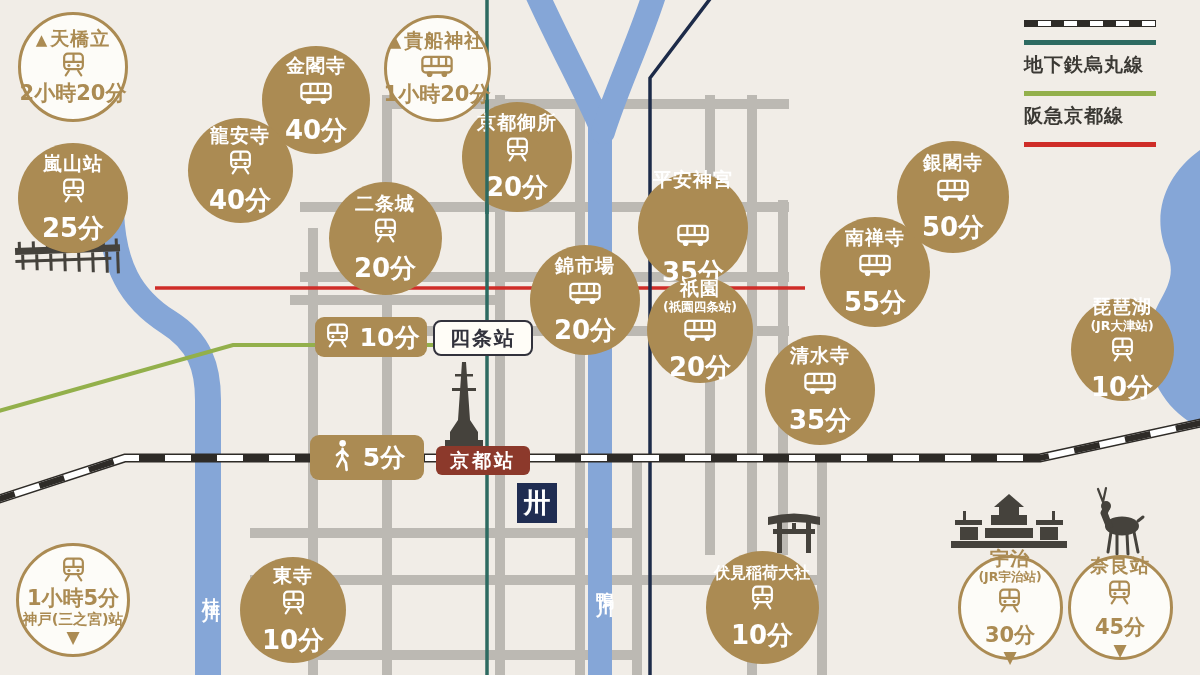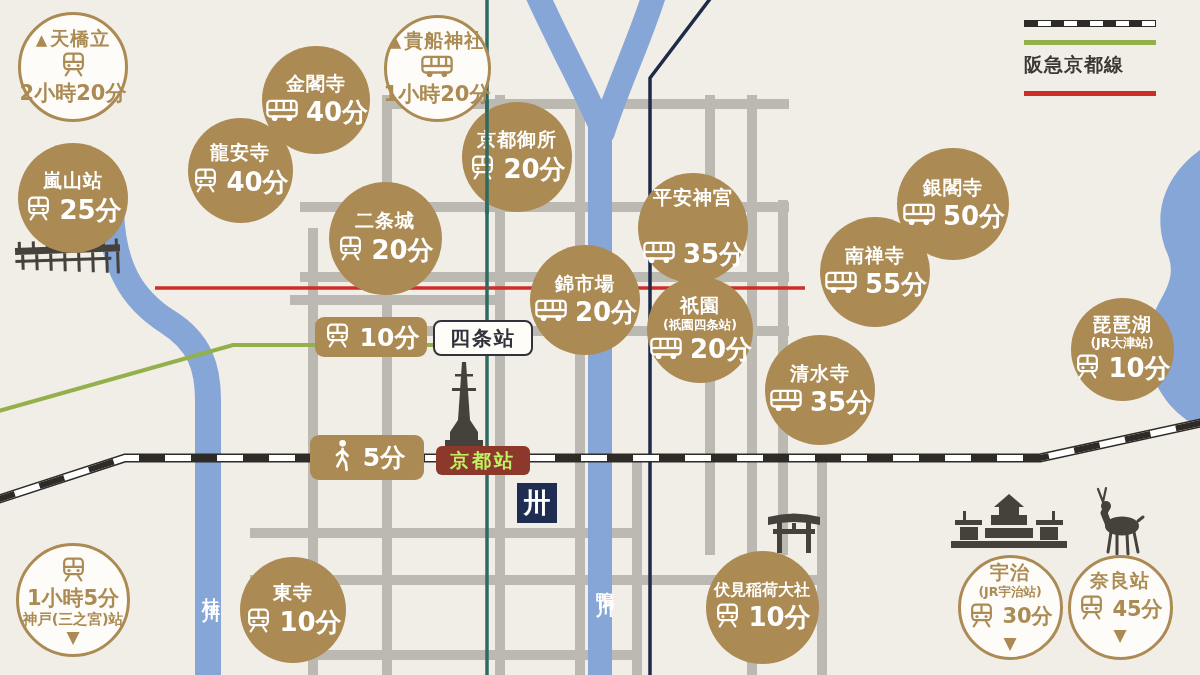--- a/index.html
+++ b/index.html
@@ -10,38 +10,38 @@
 
   
   .spot{position:absolute;border-radius:50%;display:flex;flex-direction:column;
         align-items:center;justify-content:center;text-align:center;line-height:1.12;z-index:20;}
   .spot.gold{background:var(--gold);color:#fff;}
   .spot.white{background:#fdfcf8;color:var(--gold);border:3px solid var(--gold);box-sizing:border-box;}
   .nm{font-size:19px;font-weight:bold;letter-spacing:1px;white-space:nowrap;}
   .nm.sm{font-size:16px;letter-spacing:0;}
   .nm .mt{font-size:15px;margin-right:2px;}
   .sub{font-size:12.5px;font-weight:bold;white-space:nowrap;margin-top:1px;}
-  .row{display:flex;align-items:center;gap:6px;margin-top:3px;}
+  .row{display:flex;align-items:center;gap:6px;margin-top:3px;flex-direction:column;}
   .tm{font-size:26px;font-weight:bold;white-space:nowrap;}
   .spot.white .tm{font-size:21px;}
   .nm2{font-size:14.5px;font-weight:bold;white-space:nowrap;margin-top:1px;}
   .tri{font-size:17px;line-height:1;margin-top:2px;}
   .iconline{margin-top:2px;}
   .ic{display:inline-block;vertical-align:middle;}
 
   
   .badge{position:absolute;background:var(--gold);color:#fff;border-radius:9px;
          display:flex;align-items:center;justify-content:center;gap:8px;z-index:22;
          font-weight:bold;}
   .badge .tm{font-size:25px;}
   .stationlabel{position:absolute;background:#fffdf7;color:var(--labeldark);
          border:2.5px solid var(--labeldark);border-radius:8px;z-index:22;
          font-size:20px;font-weight:bold;display:flex;align-items:center;justify-content:center;
          letter-spacing:2px;}
-  .kyotobadge{position:absolute;background:var(--badgered);color:#bef264;border-radius:6px;z-index:22;
+  .kyotobadge{position:absolute;background:var(--badgered);color:#ffffff;border-radius:6px;z-index:22;
          font-size:19px;font-weight:bold;display:flex;align-items:center;justify-content:center;
          letter-spacing:3px;}
   .templemark{position:absolute;background:var(--navy);color:#fff;z-index:21;
          display:flex;align-items:center;justify-content:center;font-size:27px;font-weight:bold;}
   .rivername{position:absolute;writing-mode:vertical-rl;text-orientation:upright;color:#fff;
          font-weight:bold;font-size:18px;letter-spacing:6px;z-index:15;}
 
   
   #legend{position:absolute;left:1024px;top:20px;z-index:25;}
   .lgitem{margin-bottom:13px;}
@@ -331,21 +331,21 @@
                 <line x1="9.8" y1="4.5" x2="9.8" y2="11.5"></line>
                 <line x1="16.6" y1="4.5" x2="16.6" y2="11.5"></line>
                 <line x1="23.4" y1="4.5" x2="23.4" y2="11.5"></line>
               </g>
               <circle cx="8.2" cy="19.5" r="2.6" fill="currentColor"></circle>
               <circle cx="21.8" cy="19.5" r="2.6" fill="currentColor"></circle>
             </svg></span>
           <span class="tm">55分</span>
         </div>
       </div>
-      <div class="spot gold" style="left: 897px; top: 148px; width: 112px; height: 112px;">
+      <div class="spot gold" style="left: 897px; top: 141px; width: 112px; height: 112px;">
         <div class="nm"><span>銀閣寺</span></div>
         <div class="row">
           <span class="ic"><svg width="36" height="26" viewBox="0 0 30 24">
               <g stroke="currentColor" fill="none" stroke-width="2.1">
                 <rect x="1.5" y="3.5" width="27" height="14.5" rx="3"></rect>
                 <line x1="2" y1="12" x2="28" y2="12"></line>
                 <line x1="9.8" y1="4.5" x2="9.8" y2="11.5"></line>
                 <line x1="16.6" y1="4.5" x2="16.6" y2="11.5"></line>
                 <line x1="23.4" y1="4.5" x2="23.4" y2="11.5"></line>
               </g>
@@ -507,20 +507,24 @@
   <div class="templemark" style="left:517px;top:483px;width:40px;height:40px;">卅</div>
 
   <div class="rivername" style="left:199px;top:583px;">桂川</div>
   <div class="rivername" style="left:593px;top:578px;">鴨川</div>
 
   <div id="legend">
       <div class="lgitem">
         <div class="lgline railway"></div>
       </div>
       <div class="lgitem">
+        <div class="lgline" style="background: rgb(45, 106, 97);"></div>
+        <div class="lglabel">地下鉄烏丸線</div>
+      </div>
+      <div class="lgitem">
         <div class="lgline" style="background: rgb(147, 176, 75);"></div>
         <div class="lglabel">阪急京都線</div>
       </div>
       <div class="lgitem">
         <div class="lgline" style="background: rgb(207, 45, 40);"></div>
       </div>
     </div>
 
   <svg id="overlay" width="1200" height="675" viewBox="0 0 1200 675">
     <path d="M487,100 L487,214" stroke="var(--karasuma)" stroke-width="3.5" fill="none"></path>

